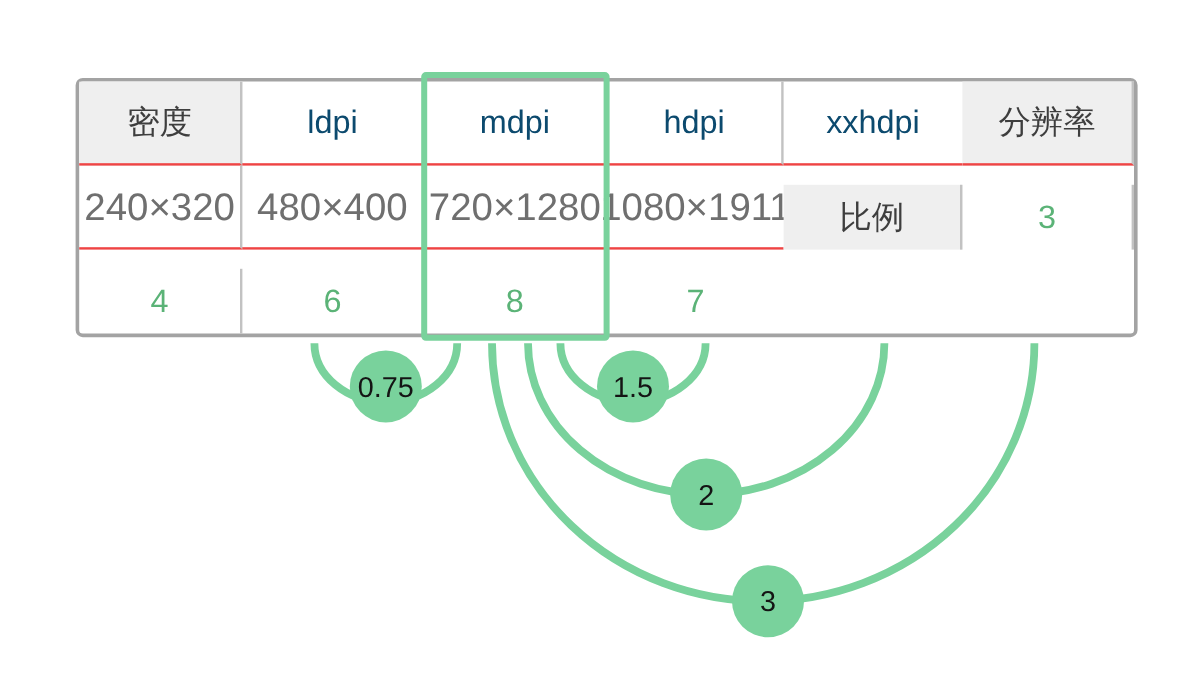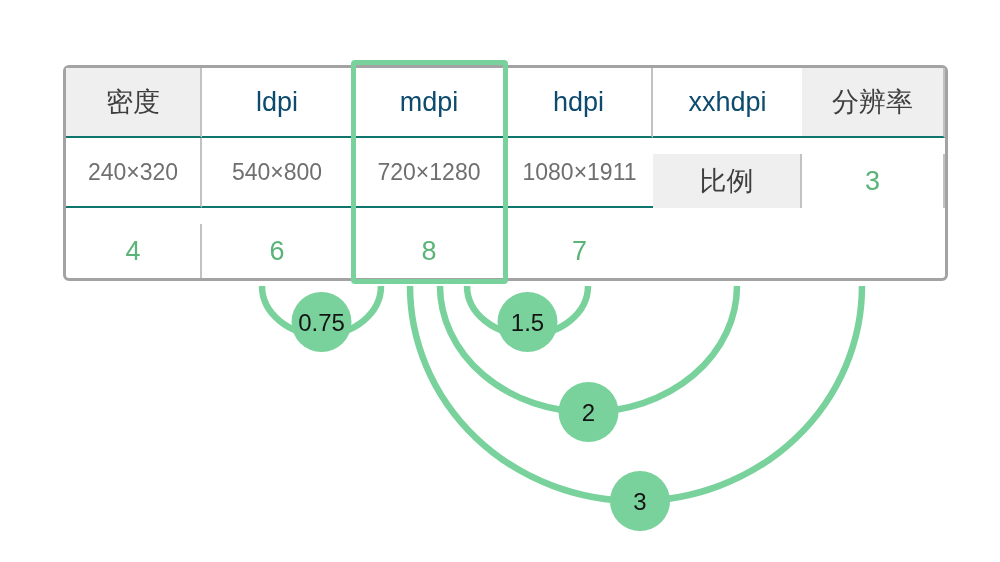--- a/index.html
+++ b/index.html
@@ -10,28 +10,28 @@
   .density-table{
     position:absolute;left:63px;top:65px;width:885px;height:216px;
     box-sizing:border-box;border:3px solid #a3a3a3;border-radius:6px;background:#ffffff;
     display:grid;
     grid-template-columns:136px 152px 152px 147px 149px 143px;
     grid-template-rows:70px 70px 70px;
   }
   .cell{
     display:flex;align-items:center;justify-content:center;
     box-sizing:border-box;
-    border-right:2px solid #c2c2c2;border-bottom:2px solid #0f766e;
+    border-right:2px solid #c2c2c2;border-bottom:2px solid #ef4444;
     font-size:27px;line-height:1;
   }
   .cell.lastcol{border-right:none;}
   .cell.lastrow{border-bottom:none;margin-top:16px;}
   .ch{background:#efefef;color:#3e3e3e;}
   .dpi{color:#0c4a6e;}
-  .res{color:#6f6f6f;font-size:23px;letter-spacing:0px;}
+  .res{color:#6f6f6f;font-size:32px;letter-spacing:0px;}
   .ratio{color:var(--green-text,#5bb377);}
   .mdpi-highlight{
     position:absolute;left:351px;top:60px;width:157px;height:224px;
     box-sizing:border-box;border:5px solid var(--green,#79d29c);border-radius:4px;
     pointer-events:none;background:transparent;
   }
   .overlay{
     position:absolute;left:0;top:0;width:1000px;height:562px;pointer-events:none;
   }
   .arc{fill:none;stroke:var(--green,#79d29c);stroke-width:6.5;}
@@ -49,21 +49,21 @@
   <div class="density-table">
 
     <div class="cell ch">密度</div>
     <div class="cell dpi">ldpi</div>
     <div class="cell dpi">mdpi</div>
     <div class="cell dpi">hdpi</div>
     <div class="cell dpi lastcol">xxhdpi</div>
 
     <div class="cell ch">分辨率</div>
     <div class="cell res">240×320</div>
-    <div class="cell res">540×800</div>
+    <div class="cell res">480×400</div>
     <div class="cell res">720×1280</div>
     <div class="cell res lastcol">1080×1911</div>
 
     <div class="cell ch lastrow">比例</div>
     <div class="cell ratio lastrow">3</div>
     <div class="cell ratio lastrow">4</div>
     <div class="cell ratio lastrow">6</div>
     <div class="cell ratio lastrow">8</div>
     <div class="cell ratio lastrow lastcol">7</div>
   </div>

